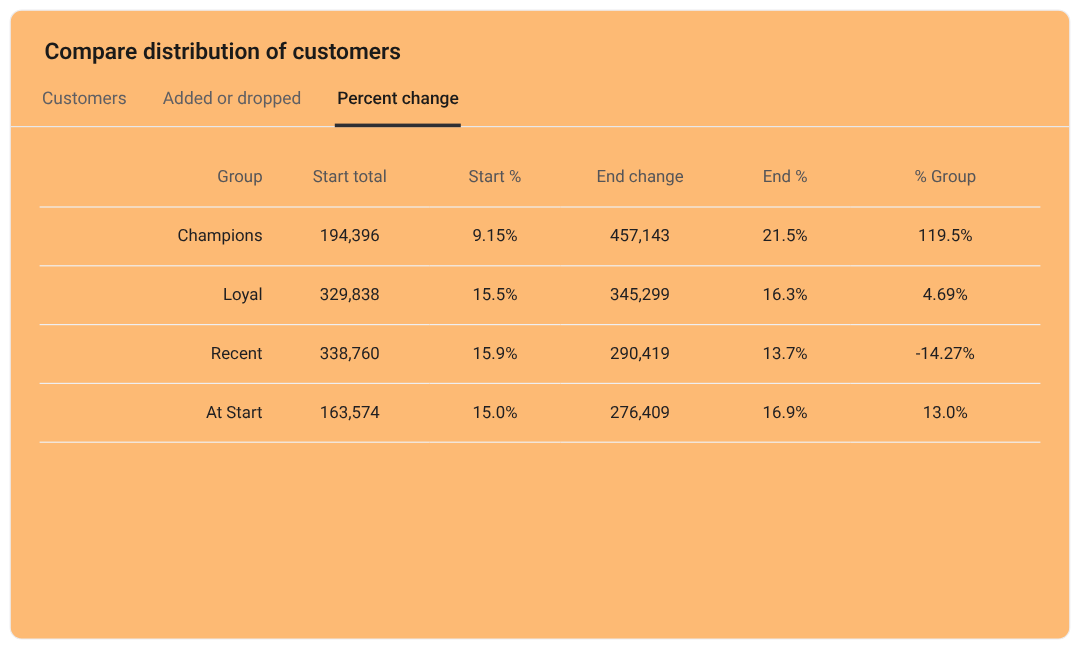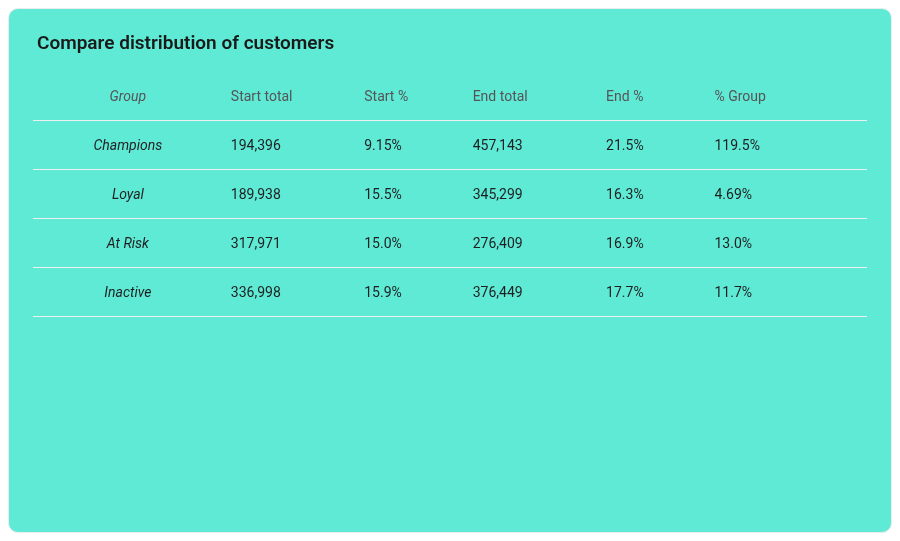--- a/index.html
+++ b/index.html
@@ -6,21 +6,21 @@
     body {
       font-family: -apple-system, BlinkMacSystemFont, "Segoe UI", Roboto, Helvetica, Arial, sans-serif;
       background: #fff;
       width: 900px;
       height: 541px;
       padding: 8px;
     }
     .card {
       width: 100%;
       height: 100%;
-      background: #5eead4;
+      background: #fdba74;
       border: 1px solid #ececef;
       border-radius: 10px;
       padding: 22px 24px 2px 24px;
     }
     .title {
       font-size: 19px;
       font-weight: 600;
       color: #1a1a1a;
       margin-bottom: 14px;
       padding-left: 4px;
@@ -44,91 +44,96 @@
       color: #1a1a1a;
       font-weight: 500;
       border-bottom-color: #2f2f33;
     }
     table {
       width: 100%;
       border-collapse: collapse;
       margin-top: 18px;
     }
     th, td {
-      text-align: left;
+      text-align: center;
       font-size: 14px;
       padding: 16px 6px;
       border-bottom: 1px solid #efeff1;
     }
     th {
       font-weight: 400;
       color: #555558;
     }
-    th:first-child, td:first-child { text-align: center; padding-left: 4px; font-style: italic; }
+    th:first-child, td:first-child { text-align: right; padding-left: 4px; }
     th:last-child, td:last-child { padding-right: 6px; }
     td { color: #1f1f22; }
     col.c-group { width: 23%; }
     col.c-num { width: 16%; }
     col.c-pct { width: 13%; }
     col.c-change { width: 19%; }
   </style>
 </head>
 <body>
 
 <div class="card">
   <h2 class="title">Compare distribution of customers</h2>
 
+  <div class="tabs">
+    <div class="tab">Customers</div>
+    <div class="tab">Added or dropped</div>
+    <div class="tab active">Percent change</div>
+  </div>
 
   <table>
     <colgroup>
       <col class="c-group">
         <col class="c-num">
         <col class="c-pct">
         <col class="c-num">
         <col class="c-pct">
         <col class="c-change">
     </colgroup>
     <thead>
       <tr>
         <th>Group</th>
         <th>Start total</th>
         <th>Start %</th>
-        <th>End total</th>
+        <th>End change</th>
         <th>End %</th>
         <th>% Group</th>
       </tr>
     </thead>
     <tbody id="tbody">
         <tr>
           <td>Champions</td>
           <td>194,396</td>
           <td>9.15%</td>
           <td>457,143</td>
           <td>21.5%</td>
           <td>119.5%</td>
         </tr>
         <tr>
           <td>Loyal</td>
-          <td>189,938</td>
+          <td>329,838</td>
           <td>15.5%</td>
           <td>345,299</td>
           <td>16.3%</td>
           <td>4.69%</td>
         </tr>
         <tr>
-          <td>At Risk</td>
-          <td>317,971</td>
+          <td>Recent</td>
+          <td>338,760</td>
+          <td>15.9%</td>
+          <td>290,419</td>
+          <td>13.7%</td>
+          <td>-14.27%</td>
+        </tr>
+        <tr>
+          <td>At Start</td>
+          <td>163,574</td>
           <td>15.0%</td>
           <td>276,409</td>
           <td>16.9%</td>
           <td>13.0%</td>
-        </tr>
-        <tr>
-          <td>Inactive</td>
-          <td>336,998</td>
-          <td>15.9%</td>
-          <td>376,449</td>
-          <td>17.7%</td>
-          <td>11.7%</td>
         </tr>
       </tbody>
   </table>
 </div>
 
 </body></html>

